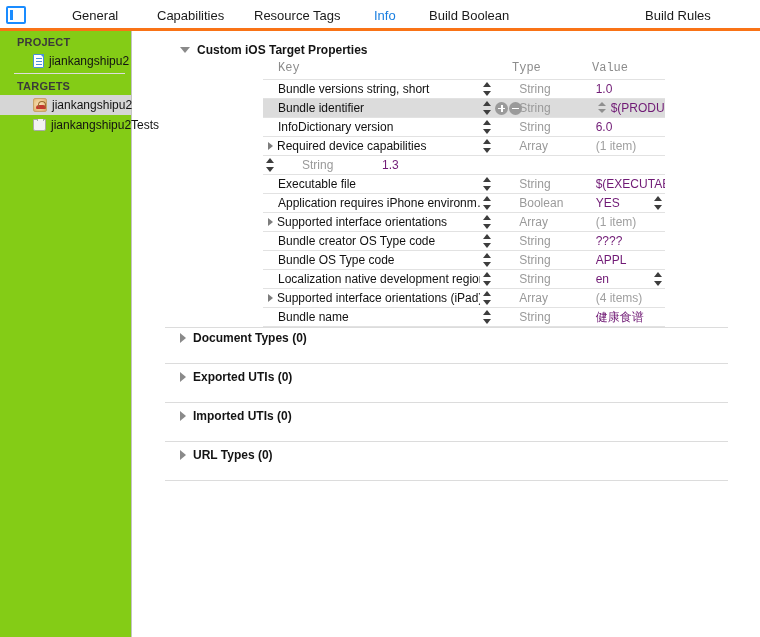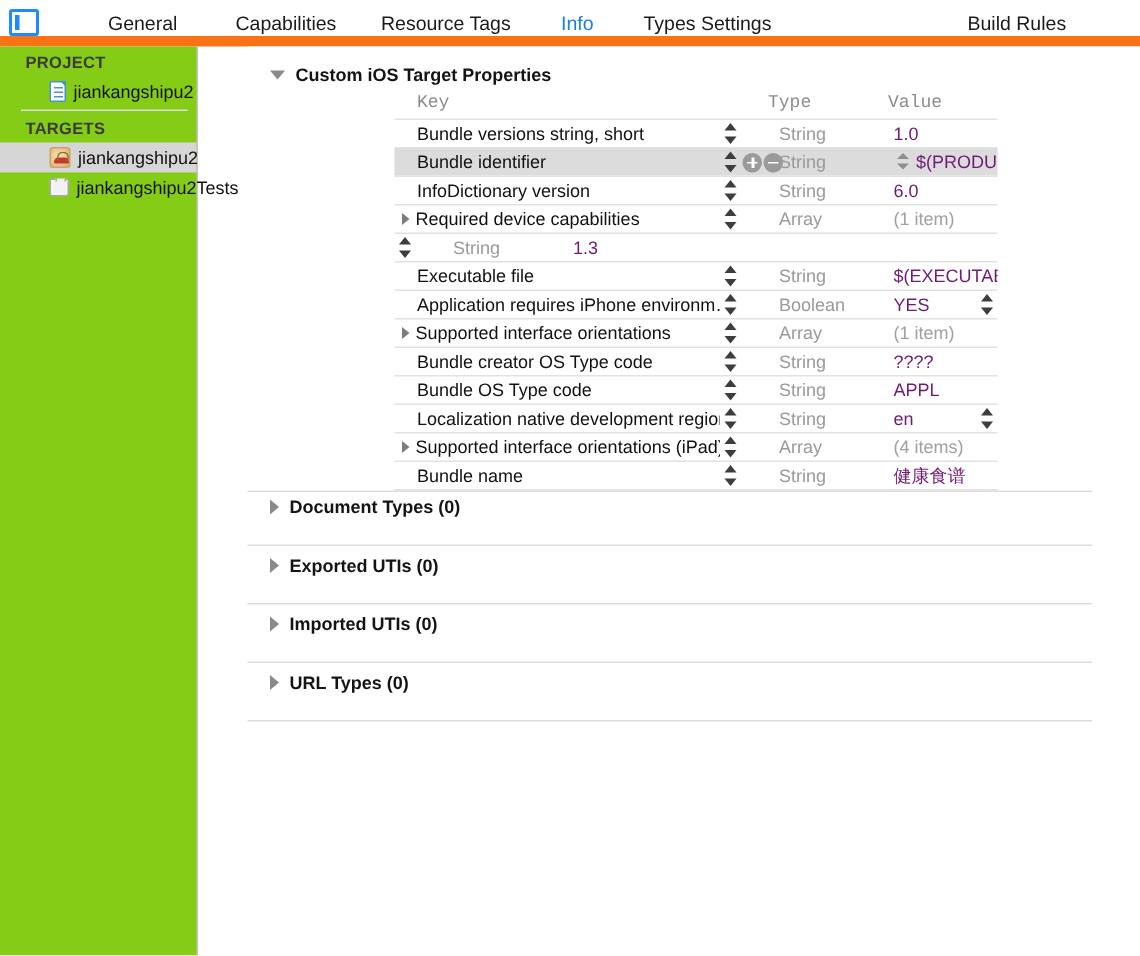--- a/index.html
+++ b/index.html
@@ -16,21 +16,21 @@
     overflow: hidden;
     position: relative;
   }
 
   
   .tabbar {
     position: absolute;
     left: 0; top: 0;
     width: 760px; height: 31px;
     background: #ffffff;
-    border-bottom: 7px solid #f97316;
+    border-bottom: 3px solid #f97316;
     box-sizing: border-box;
     text-decoration: underline;
   }
   .nav-toggle {
     position: absolute;
     left: 6px; top: 6px;
     width: 20px; height: 18px;
     border: 2px solid #1a8cff;
     border-radius: 2px;
     box-sizing: border-box;
@@ -342,21 +342,21 @@
 
 <div class="tabbar">
   <div class="nav-toggle">
     <div class="bar"></div>
   </div>
   <div class="tabs" id="tabs-host">
       <div class="tab" style="position: absolute; left: 12px; top: 8px;">General</div>
       <div class="tab" style="position: absolute; left: 97px; top: 8px;">Capabilities</div>
       <div class="tab" style="position: absolute; left: 194px; top: 8px;">Resource Tags</div>
       <div class="tab active" style="position: absolute; left: 314px; top: 8px;">Info</div>
-      <div class="tab" style="position: absolute; left: 369px; top: 8px;">Types Settings</div>
+      <div class="tab" style="position: absolute; left: 369px; top: 8px;">Build Boolean</div>
       <div class="tab" style="position: absolute; left: 478px; top: 8px; margin-top: 45px;">Build Phases</div>
       <div class="tab" style="position: absolute; left: 585px; top: 8px;">Build Rules</div>
     </div>
 </div>
 
 <div class="sidebar">
   <div class="side-head">PROJECT</div>
   <div id="project-list">
       <div class="side-row">
         <span class="ic-doc"></span>

